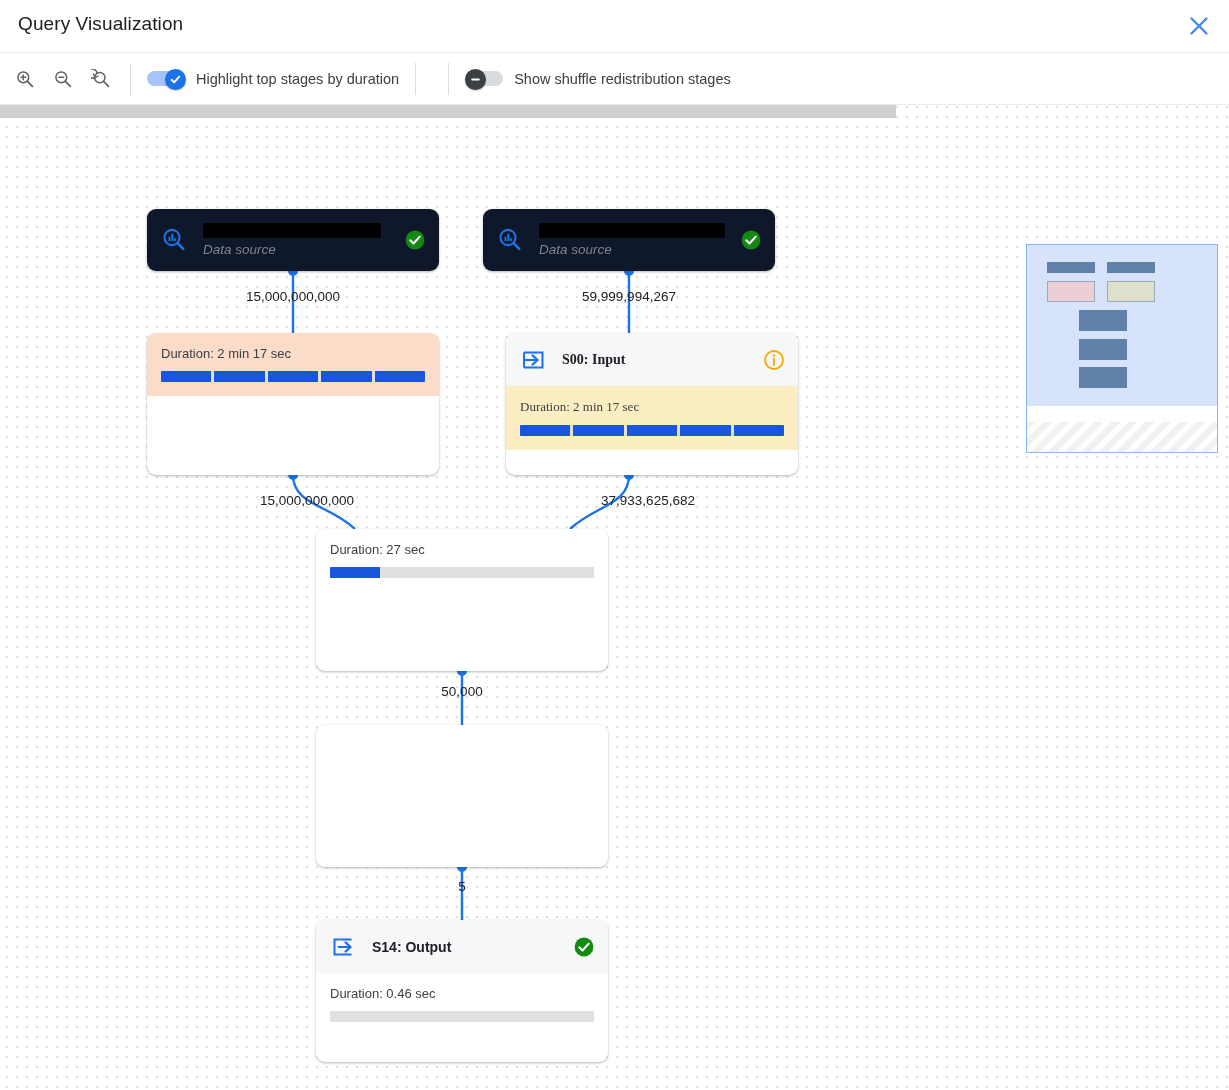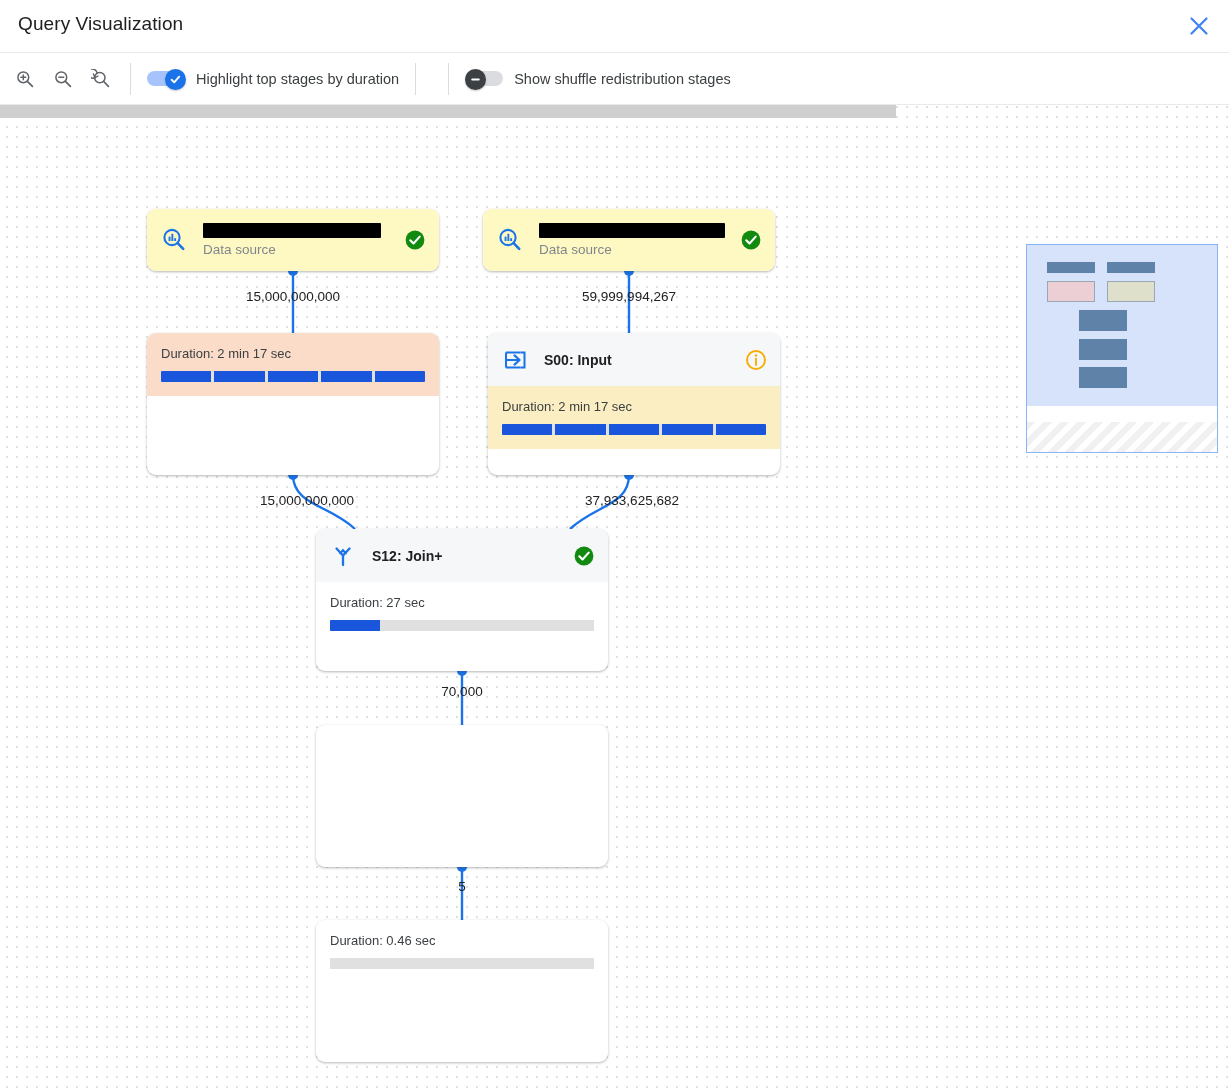--- a/index.html
+++ b/index.html
@@ -70,21 +70,21 @@
   
   .node {
     position: absolute; background: #fff; border-radius: 9px;
     box-shadow: 0 1px 3px rgba(60,64,67,.28), 0 1px 2px rgba(60,64,67,.12);
     overflow: hidden; cursor: pointer; z-index: 10;
   }
   .node-head {
     height: 53px; display: flex; align-items: center; padding: 0 14px;
     background: #f6f7f8; position: relative;
   }
-  .node.ds .node-head { height: 100%; background:#fef9c3; }
+  .node.ds .node-head { height: 100%; background:#0f172a;font-style:italic; }
   .node-icon { width: 26px; height: 26px; flex: none; display:flex; align-items:center; justify-content:center; }
   .node-title { font-size: 14px; font-weight: bold; color: #202124; margin-left: 16px; }
   .node-status { position: absolute; right: 13px; top: 50%; transform: translateY(-50%); width: 22px; height: 22px; }
   .node-body { padding: 13px 14px 14px 14px; background: #fff; }
   .node-body.peach { background: #fadcc8; }
   .node-body.yellow { background: #fbeec2; }
   .dur-label { font-size: 13px; color: #3c4043; margin-bottom: 10px; }
   .bar {
     position: relative; height: 11px; width: 100%; background: #e0e0e0;
     display: flex; gap: 3px; border-radius: 1px; overflow: hidden;
@@ -209,22 +209,22 @@
         <circle cx="293" cy="370" r="5"></circle>
         <circle cx="629" cy="370" r="5"></circle>
         <circle cx="462" cy="566" r="5"></circle>
         <circle cx="462" cy="762" r="5"></circle>
       </g>
     </svg>
 
     <div class="edge-label" style="left:293px; top:184px;">15,000,000,000</div>
     <div class="edge-label" style="left:629px; top:184px;">59,999,994,267</div>
     <div class="edge-label" style="left:307px; top:388px;">15,000,000,000</div>
-    <div class="edge-label" style="left:632px; top:388px;">37,933,625,682</div>
-    <div class="edge-label" style="left:462px; top:579px;">70,000</div>
+    <div class="edge-label" style="left:648px; top:388px;">37,933,625,682</div>
+    <div class="edge-label" style="left:462px; top:579px;">50,000</div>
     <div class="edge-label" style="left:462px; top:774px;">5</div>
 
     <div class="node ds" style="left:147px; top:104px; width:292px; height:62px;">
       <div class="node-head">
         <div class="node-icon">
           <svg width="26" height="26" viewBox="0 0 26 26">
             <circle cx="11" cy="10.5" r="7.6" fill="none" stroke="#1a73e8" stroke-width="2.1"></circle>
             <path d="M16.6 16.2 L22.2 21.8" stroke="#1a73e8" stroke-width="2.6" stroke-linecap="round"></path>
             <rect x="7.6" y="9.6" width="1.9" height="4.4" fill="#1a73e8"></rect>
             <rect x="10.4" y="6.8" width="1.9" height="7.2" fill="#1a73e8"></rect>
@@ -284,21 +284,21 @@
           <div class="seg">
               <div class="fill" style="width:100%"></div>
             </div>
           <div class="seg">
               <div class="fill" style="width:100%"></div>
             </div>
         </div>
       </div>
     </div>
 
-    <div class="node" style="left:488px; top:228px; width:292px; height:142px;">
+    <div class="node" style="left:506px; top:228px; width:292px; height:142px;font-family:Liberation Serif, serif;">
       <div class="node-head">
         <div class="node-icon">
           <svg width="26" height="26" viewBox="0 0 26 26">
             <path d="M18.5 5.5 h4 v15 h-4" fill="none" stroke="#1a73e8" stroke-width="2"></path>
             <path d="M4 13 h13.5 M12.5 8.4 L17.6 13 L12.5 17.6" fill="none" stroke="#1a73e8" stroke-width="2.1" stroke-linecap="round" stroke-linejoin="round"></path>
             <path d="M4 5.5 h14.5 M4 20.5 h14.5" fill="none" stroke="#1a73e8" stroke-width="2"></path>
             <path d="M4 5.5 v15" fill="none" stroke="#1a73e8" stroke-width="2"></path>
           </svg>
         </div>
         <div class="node-title">S00: Input</div>
@@ -326,62 +326,62 @@
               <div class="fill" style="width:100%"></div>
             </div>
           <div class="seg">
               <div class="fill" style="width:100%"></div>
             </div>
         </div>
       </div>
     </div>
 
     <div class="node" style="left:316px; top:424px; width:292px; height:142px;">
+      <div class="node-body">
+        <div class="dur-label">Duration: 27 sec</div>
+        <div class="bar">
+          <div class="seg">
+              <div class="fill" style="width:100%"></div>
+            </div>
+          <div class="seg">
+              <div class="fill" style="width:0%"></div>
+            </div>
+          <div class="seg">
+              <div class="fill" style="width:0%"></div>
+            </div>
+          <div class="seg">
+              <div class="fill" style="width:0%"></div>
+            </div>
+          <div class="seg">
+              <div class="fill" style="width:0%"></div>
+            </div>
+        </div>
+      </div>
+    </div>
+
+    <div class="node" style="left:316px; top:620px; width:292px; height:142px;">
+    </div>
+
+    <div class="node" style="left:316px; top:815px; width:292px; height:142px;">
       <div class="node-head">
         <div class="node-icon">
           <svg width="26" height="26" viewBox="0 0 26 26">
-            <path d="M13 22 v-9.5" stroke="#1a73e8" stroke-width="2.3" stroke-linecap="round"></path>
-            <path d="M13 12.5 L6.5 5.5 M13 12.5 L19.5 5.5" fill="none" stroke="#1a73e8" stroke-width="2.3" stroke-linecap="round"></path>
-            <path d="M13 7.2 L10.2 10.2 M13 7.2 L15.8 10.2" fill="none" stroke="#1a73e8" stroke-width="2.1" stroke-linecap="round"></path>
-          </svg>
-        </div>
-        <div class="node-title">S12: Join+</div>
+            <path d="M9.5 5.5 h-5 v15 h5" fill="none" stroke="#1a73e8" stroke-width="2"></path>
+            <path d="M8.5 13 h12 M15.5 8.4 L20.6 13 L15.5 17.6" fill="none" stroke="#1a73e8" stroke-width="2.1" stroke-linecap="round" stroke-linejoin="round"></path>
+            <path d="M9.5 5.5 h12 M9.5 20.5 h12" fill="none" stroke="#1a73e8" stroke-width="2"></path>
+          </svg>
+        </div>
+        <div class="node-title">S14: Output</div>
         <div class="node-status">
           <svg width="22" height="22" viewBox="0 0 22 22">
             <circle cx="11" cy="11" r="9.4" fill="#12890f"></circle>
             <path d="M6.3 11.3 L9.5 14.5 L15.7 7.6" fill="none" stroke="#fff" stroke-width="2.1" stroke-linecap="round" stroke-linejoin="round"></path>
           </svg>
         </div>
       </div>
-      <div class="node-body">
-        <div class="dur-label">Duration: 27 sec</div>
-        <div class="bar">
-          <div class="seg">
-              <div class="fill" style="width:100%"></div>
-            </div>
-          <div class="seg">
-              <div class="fill" style="width:0%"></div>
-            </div>
-          <div class="seg">
-              <div class="fill" style="width:0%"></div>
-            </div>
-          <div class="seg">
-              <div class="fill" style="width:0%"></div>
-            </div>
-          <div class="seg">
-              <div class="fill" style="width:0%"></div>
-            </div>
-        </div>
-      </div>
-    </div>
-
-    <div class="node" style="left:316px; top:620px; width:292px; height:142px;">
-    </div>
-
-    <div class="node" style="left:316px; top:815px; width:292px; height:142px;">
       <div class="node-body">
         <div class="dur-label">Duration: 0.46 sec</div>
         <div class="bar">
           <div class="seg">
               <div class="fill" style="width:0%"></div>
             </div>
           <div class="seg">
               <div class="fill" style="width:0%"></div>
             </div>
           <div class="seg">

